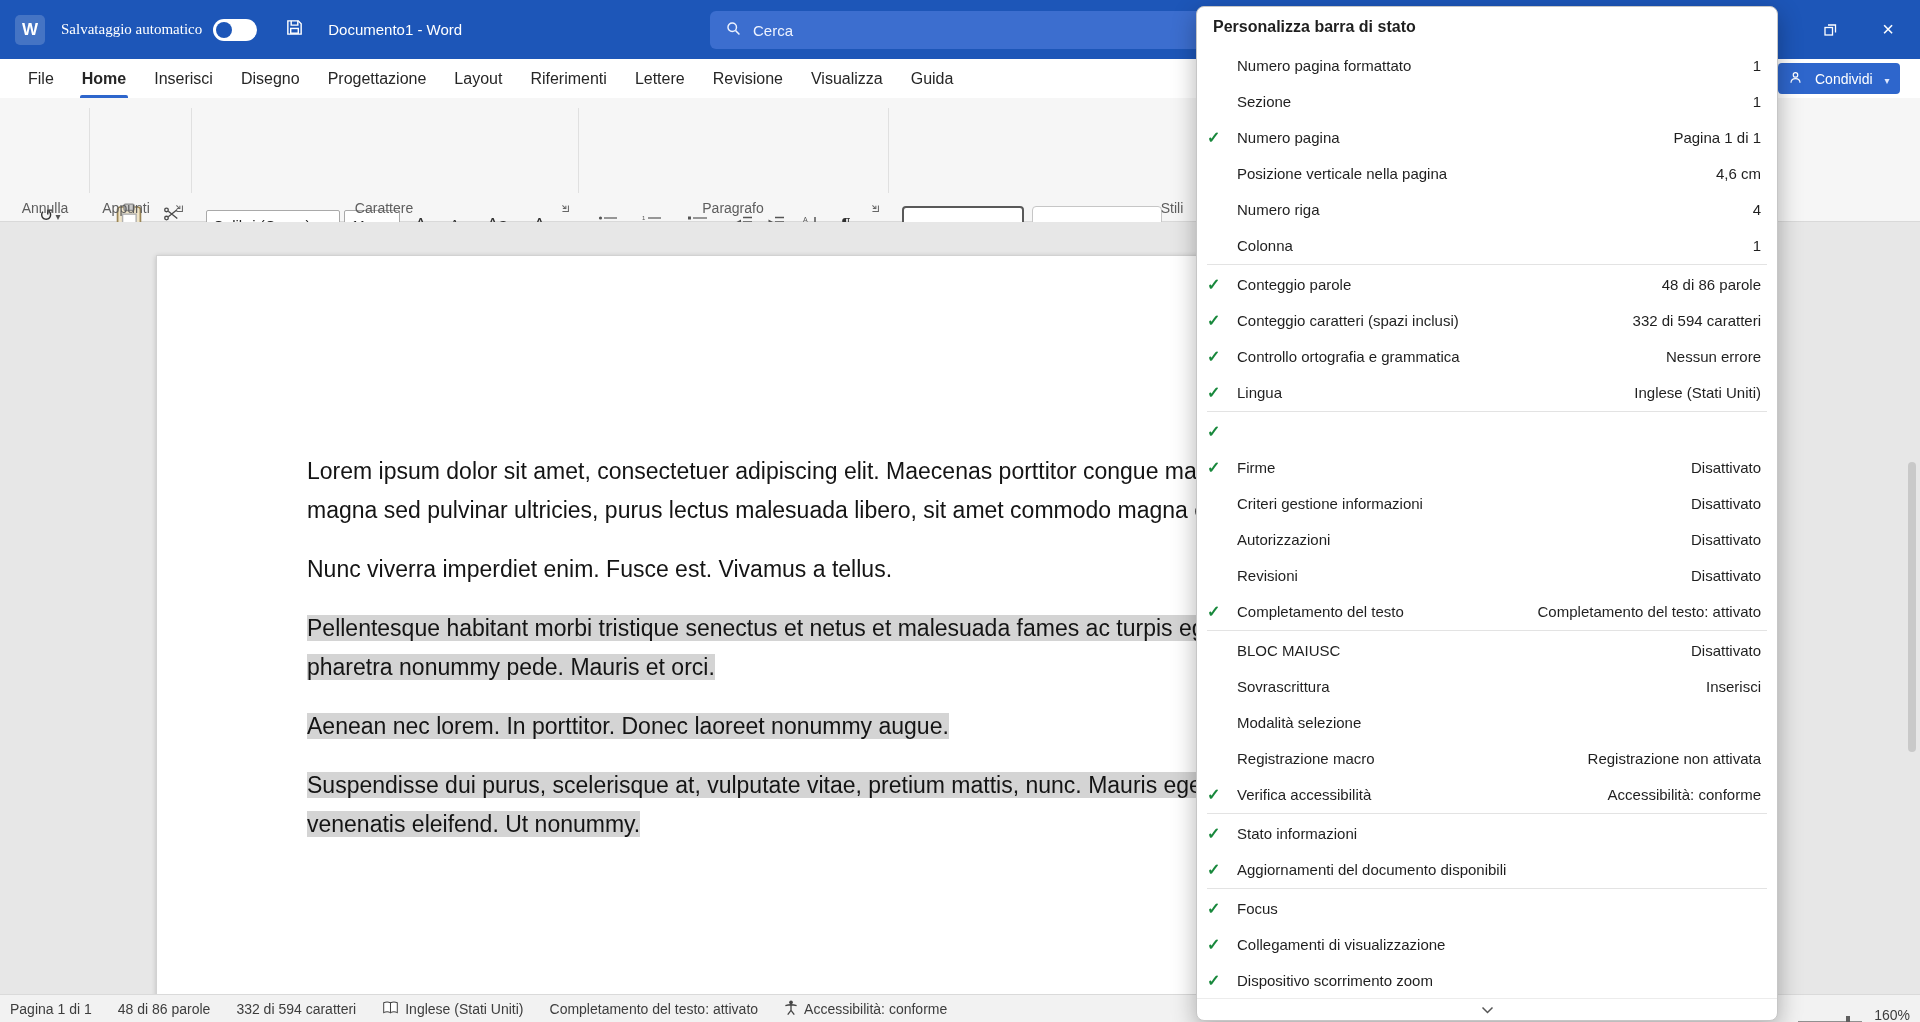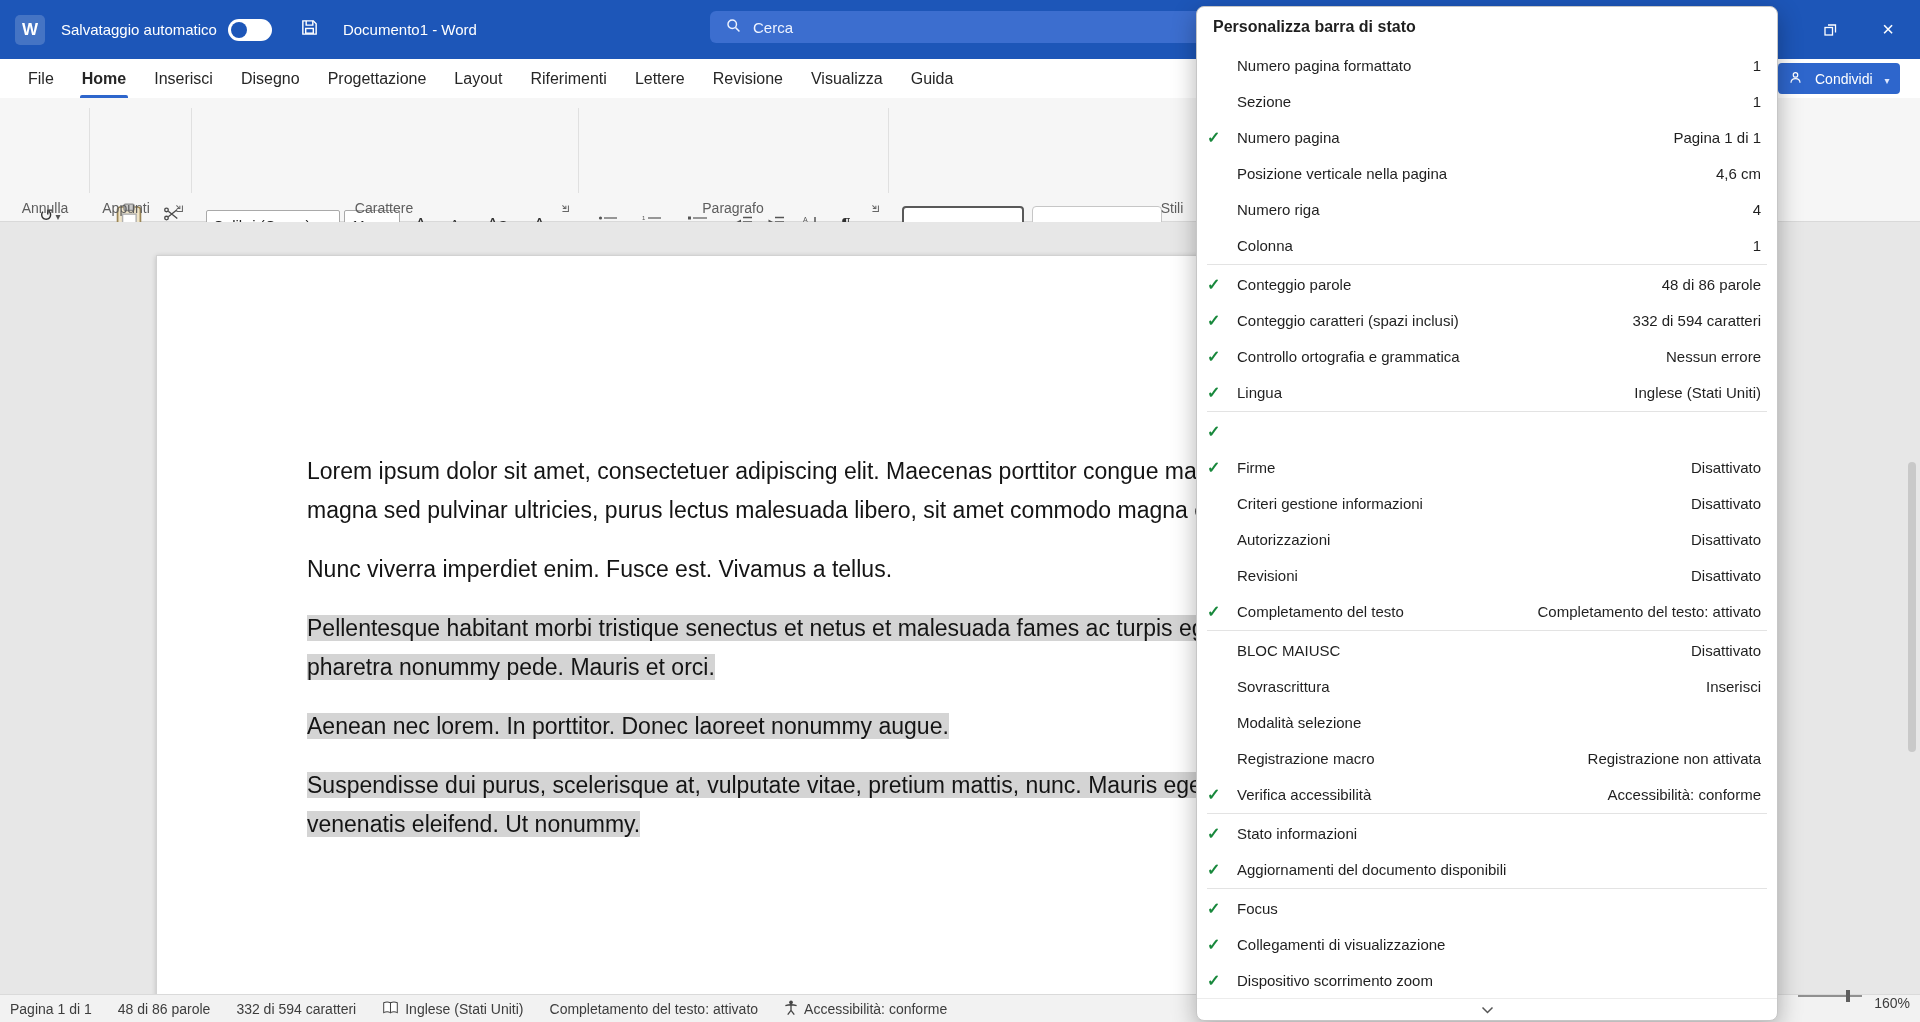--- a/index.html
+++ b/index.html
@@ -2,26 +2,26 @@
 <html><head>
 <meta charset="utf-8">
 <style>
   * { box-sizing: border-box; margin: 0; padding: 0; }
   html,body { width:1920px; height:1022px; overflow:hidden; }
   body { font-family:"Liberation Sans", sans-serif; position:relative; background:#e7e7e7; }
 
   
   .titlebar { position:absolute; top:0; left:0; width:1920px; height:59px; background:#1d56b8; color:#fff; display:flex; align-items:center; }
   .app-icon { width:30px; height:30px; margin-left:15px; border-radius:5px; background:rgba(255,255,255,.18); display:flex; align-items:center; justify-content:center; font-size:17px; font-weight:bold; }
-  .autosave { margin-left:16px; display:flex; align-items:center; gap:11px; font-size:15px; }
+  .autosave { margin-left:16px; display:flex; align-items:center; gap:11px; font-size:15px;font-family:Liberation Serif, serif; }
   .toggle { width:44px; height:22px; border-radius:11px; background:#fff; position:relative; cursor:pointer; }
   .toggle .knob { position:absolute; left:3px; top:3px; width:16px; height:16px; border-radius:50%; background:#1d56b8; }
   .save-btn { margin-left:28px; display:flex; align-items:center; }
   .doc-title { margin-left:24px; font-size:15px; white-space:nowrap; }
-  .searchbox { position:absolute; left:710px; top:11px; width:500px; height:32px; background:#3c6ecf; border-radius:6px; display:flex; align-items:center; gap:11px; padding-left:15px; font-size:15px; color:#eef3ff; }
+  .searchbox { position:absolute; left:710px; top:11px; width:500px; height:38px; background:#3c6ecf; border-radius:6px; display:flex; align-items:center; gap:11px; padding-left:15px; font-size:15px; color:#eef3ff; }
   .win-btn { position:absolute; top:0; width:56px; height:59px; display:flex; align-items:center; justify-content:center; color:#fff; font-size:20px; }
   .win-restore { left:1802px; }
   .win-close { left:1860px; }
 
   
   .tabrow { position:absolute; top:59px; left:0; width:1920px; height:39px; background:#fff; display:flex; align-items:stretch; padding-left:14px; }
   .tab { position:relative; display:flex; align-items:center; padding:0 14px; font-size:16px; color:#262626; cursor:pointer; white-space:nowrap; }
   .tab.active { font-weight:700;text-align:right; }
   .tab.active::after { content:""; position:absolute; left:12px; right:12px; bottom:0; height:3px; background:#2e66cc; border-radius:2px 2px 0 0; }
   .share-btn { position:absolute; top:63px; left:1778px; height:31px; border-radius:4px; background:#2e66cc; color:#fff; display:flex; align-items:center; gap:12px; padding:0 10px; font-size:14px; }
@@ -63,21 +63,21 @@
   .menu-item { height:36px; display:flex; align-items:center; padding:0 16px 0 10px; font-size:15px; color:#1f1f1f; cursor:pointer; }
   .mi-check { width:30px; font-size:16px; font-weight:700; color:#18883c; }
   .mi-label { flex:1; white-space:nowrap; }
   .mi-value { white-space:nowrap; }
   .menu-sep { height:1px; background:#e3e3e3; margin:1px 10px; }
   .menu-scroll { height:22px; display:flex; align-items:center; justify-content:center; border-top:1px solid #ececec; cursor:pointer; }
 
   
   .statusbar { position:absolute; left:0; top:994px; width:1920px; height:28px; background:#f2f2f2; border-top:1px solid #dadada; display:flex; align-items:center; gap:26px; padding-left:10px; font-size:14px; color:#3d3d3d; }
   .sb-item { display:flex; align-items:center; gap:6px; white-space:nowrap; cursor:pointer; }
-  .zoomctl { position:absolute; right:10px; top:0; height:28px; display:flex; align-items:flex-start; gap:12px; }
+  .zoomctl { position:absolute; right:10px; top:0; height:28px; display:flex; align-items:flex-end; gap:12px; }
   .zoom-track { position:relative; width:64px; height:2px; background:#909090; }
   .zoom-thumb { position:absolute; left:48px; top:-5px; width:4px; height:12px; background:#5f5f5f; }
 </style>
 </head>
 <body>
 
 <div class="titlebar">
   <div class="app-icon">W</div>
   <div class="autosave">
     <span>Salvataggio automatico</span>

